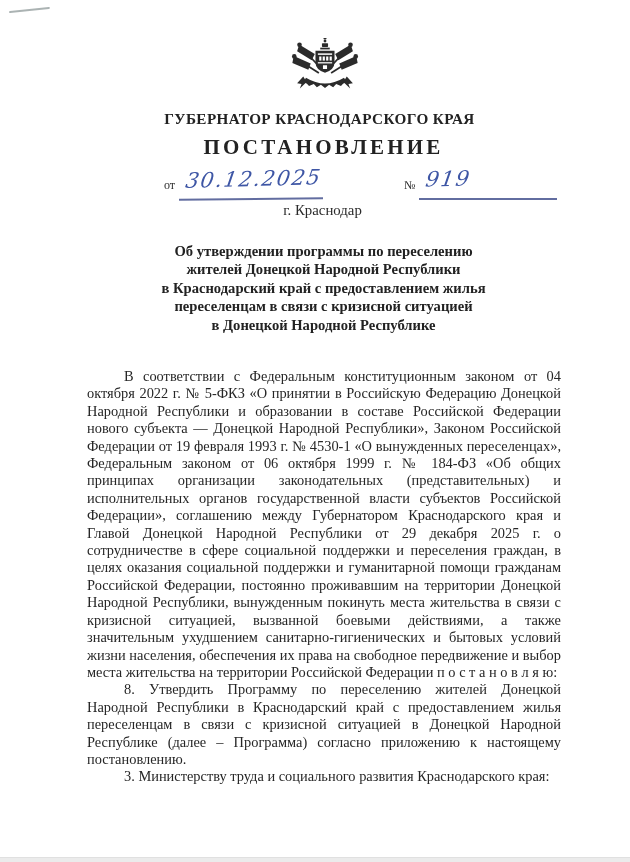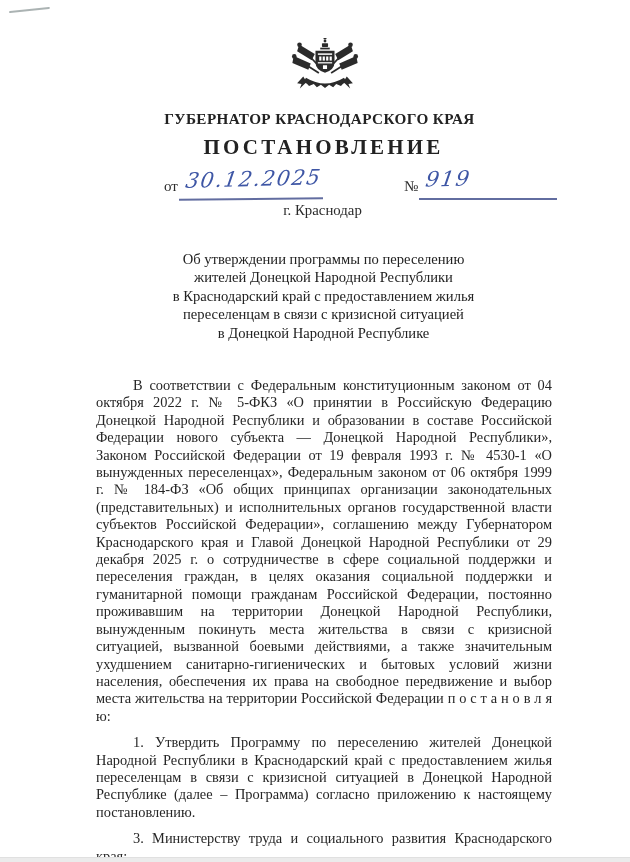--- a/index.html
+++ b/index.html
@@ -32,21 +32,21 @@
     text-align:center;font-weight:bold;font-size:15.2px;letter-spacing:.4px;
     color:#222;
   }
   .doctype{
     position:absolute;top:135px;left:17px;right:0;
     text-align:center;font-weight:bold;font-size:21px;letter-spacing:3.2px;
     color:#222;
   }
 
   .date-row{position:absolute;top:174px;left:0;width:100%;height:30px;}
-  .date-row .lbl{position:absolute;top:4px;font-size:15px;color:#2b2b2b;}
+  .date-row .lbl{position:absolute;top:4px;font-size:12px;color:#2b2b2b;}
   .lbl.from{left:164px;}
   .lbl.num{left:404px;}
   .hand{
     position:absolute;top:-7px;
     font-family:"DejaVu Serif",serif;font-style:italic;
     font-size:21px;color:#3e56a5;letter-spacing:1.5px;
     transform:skewX(-10deg) rotate(-1.5deg);
     white-space:nowrap;
   }
   .hand.date{left:186px;}
@@ -54,31 +54,31 @@
   .rule{position:absolute;top:24px;height:2px;background:#46538f;opacity:.85;}
   .rule.date-rule{left:179px;width:144px;transform:rotate(-.6deg);}
   .rule.num-rule{left:419px;width:138px;}
 
   .city{
     position:absolute;top:202px;left:15px;right:0;
     text-align:center;font-size:14.8px;
   }
 
   .title{
-    position:absolute;top:250px;left:17px;right:0;
-    text-align:center;font-weight:normal;font-size:14.6px;line-height:18.4px;
+    position:absolute;top:242px;left:17px;right:0;
+    text-align:center;font-weight:bold;font-size:14.6px;line-height:18.4px;
     white-space:pre-line;color:#222;
   }
 
   .bodytext{
     position:absolute;top:368px;left:87px;width:474px;
     font-size:14.4px;line-height:17.4px;text-align:justify;
     color:#262626;
   }
-  .bodytext p{margin:9px;text-indent:37px;}
+  .bodytext p{margin:0;text-indent:37px;}
 </style>
 </head>
 <body>
 
 <div class="page">
 
   <div class="scan-artifact"></div>
 
   <div class="emblem">
     <svg viewBox="0 0 100 94" xmlns="http://www.w3.org/2000/svg" aria-hidden="true">
@@ -142,19 +142,19 @@
   <div class="city">г. Краснодар</div>
 
   <div class="title">Об утверждении программы по переселению
 жителей Донецкой Народной Республики
 в Краснодарский край с предоставлением жилья
 переселенцам в связи с кризисной ситуацией
 в Донецкой Народной Республике</div>
 
   <div class="bodytext">
     <p>В соответствии с Федеральным конституционным законом от 04 октября 2022 г. № 5-ФКЗ «О принятии в Российскую Федерацию Донецкой Народной Республики и образовании в составе Российской Федерации нового субъекта — Донецкой Народной Республики», Законом Российской Федерации от 19 февраля 1993 г. № 4530-1 «О вынужденных переселенцах», Федеральным законом от 06 октября 1999 г. № 184-ФЗ «Об общих принципах организации законодательных (представительных) и исполнительных органов государственной власти субъектов Российской Федерации», соглашению между Губернатором Краснодарского края и Главой Донецкой Народной Республики от 29 декабря 2025 г. о сотрудничестве в сфере социальной поддержки и переселения граждан, в целях оказания социальной поддержки и гуманитарной помощи гражданам Российской Федерации, постоянно проживавшим на территории Донецкой Народной Республики, вынужденным покинуть места жительства в связи с кризисной ситуацией, вызванной боевыми действиями, а также значительным ухудшением санитарно-гигиенических и бытовых условий жизни населения, обеспечения их права на свободное передвижение и выбор места жительства на территории Российской Федерации п о с т а н о в л я ю:</p>
-    <p>1. Утвердить Программу по переселению жителей Донецкой Народной Республики в Краснодарский край с предоставлением жилья переселенцам в связи с кризисной ситуацией в Донецкой Народной Республике (далее – Программа) согласно приложению к настоящему постановлению.</p>
+    <p>8. Утвердить Программу по переселению жителей Донецкой Народной Республики в Краснодарский край с предоставлением жилья переселенцам в связи с кризисной ситуацией в Донецкой Народной Республике (далее – Программа) согласно приложению к настоящему постановлению.</p>
     <p>3. Министерству труда и социального развития Краснодарского края:</p>
   </div>
 
   <div class="bottom-edge"></div>
 
 </div>
 
 </body></html>

